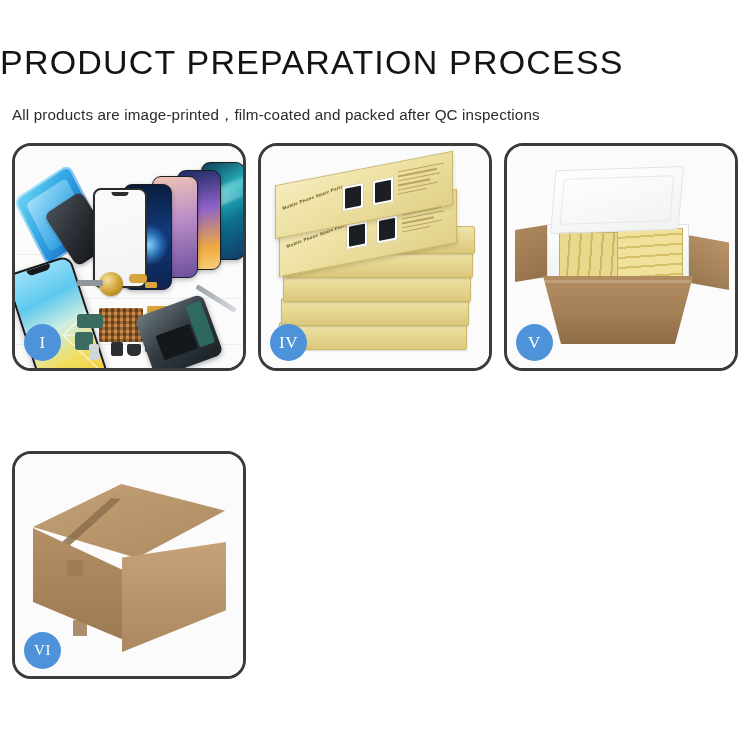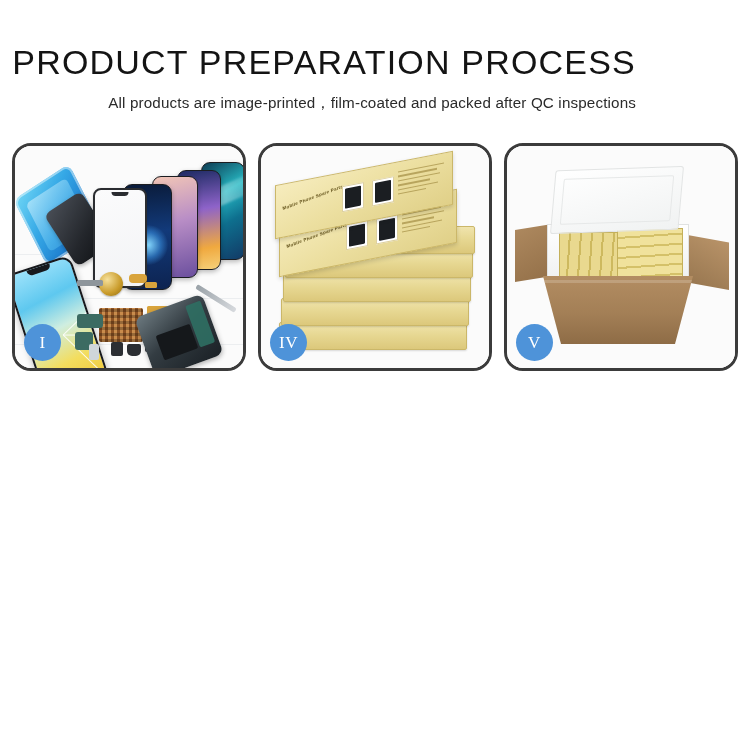--- a/index.html
+++ b/index.html
@@ -4,28 +4,28 @@
 <style>
   html,body{margin:0;padding:0;}
   body{
     width:750px;height:750px;background:#ffffff;overflow:hidden;
     font-family:"Liberation Sans","DejaVu Sans",sans-serif;
     -webkit-font-smoothing:antialiased;
   }
   .page{position:relative;width:750px;height:750px;}
 
   
-  .header{position:absolute;left:0;top:0;width:636px;text-align:right;}
+  .header{position:absolute;left:0;top:0;width:636px;text-align:left;}
   .title{
     margin:0;padding-top:44px;
     font-size:34px;letter-spacing:1.2px;font-weight:400;
     color:#141414;line-height:1.06;white-space:nowrap;
   }
   .subtitle{
-    margin:0;padding-top:13px;
+    margin:12px;padding-top:13px;
     font-size:15.2px;font-weight:400;color:#2b2b2b;
     letter-spacing:.15px;white-space:nowrap;
   }
 
   
   .grid{
     position:absolute;left:12px;top:143px;width:726px;height:552px;
     display:grid;grid-template-columns:repeat(3,234px);
     grid-template-rows:228px 228px;
     column-gap:12px;row-gap:80px;
@@ -391,15 +391,26 @@
         <div class="v-flapR"></div>
         <div class="v-foam"></div>
         <div class="v-yellow"></div>
         <div class="v-yellow2"></div>
         <div class="v-lid"></div>
         <div class="v-body"></div>
       </div>
       <div class="badge">V</div>
     </div>
 
+    <div class="panel">
+      <div class="stage">
+        <div class="c-top"></div>
+        <div class="c-tape"></div>
+        <div class="c-left"></div>
+        <div class="c-right"></div>
+        <i class="c-seam" style="left:52px;top:106px;width:16px;height:16px"></i>
+        <i class="c-seam" style="left:58px;top:166px;width:14px;height:16px"></i>
+      </div>
+      <div class="badge wide">VI</div>
+    </div>
 
   </div>
 </div>
 
 </body></html>

